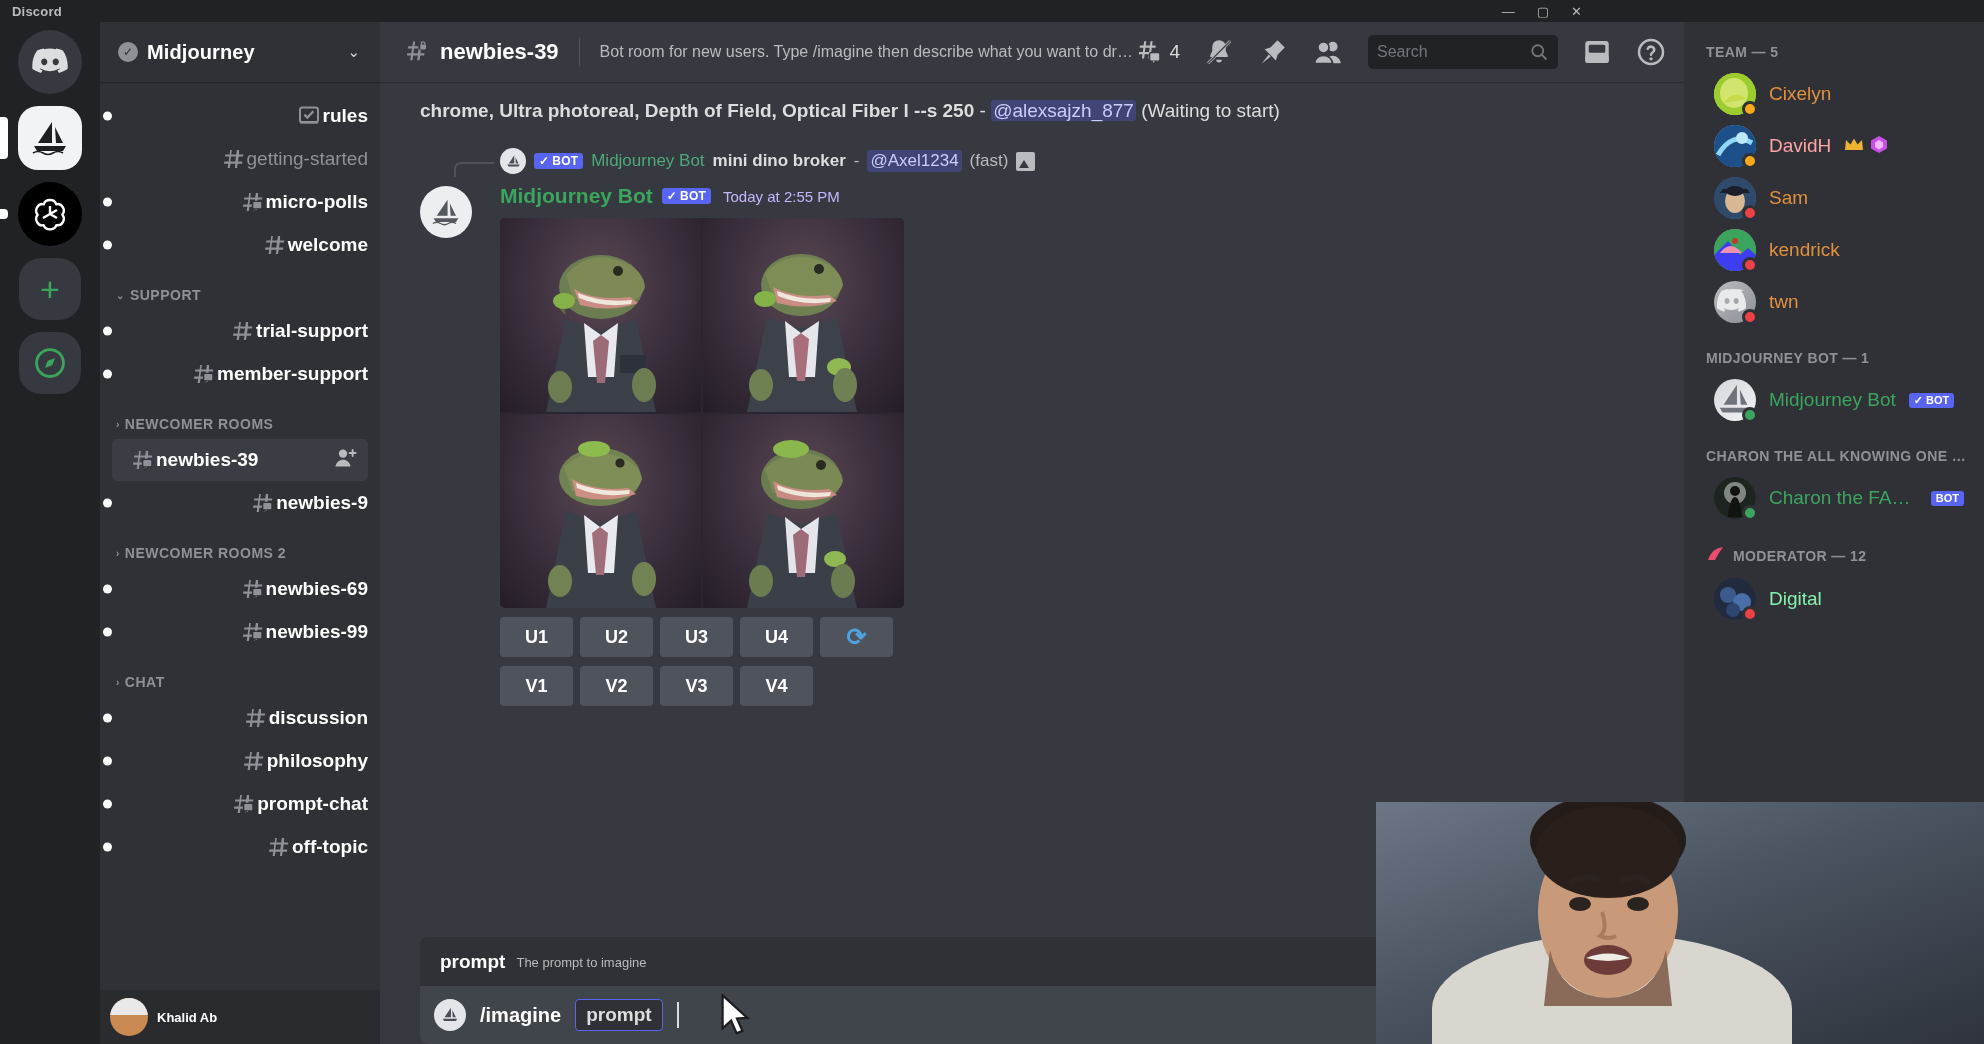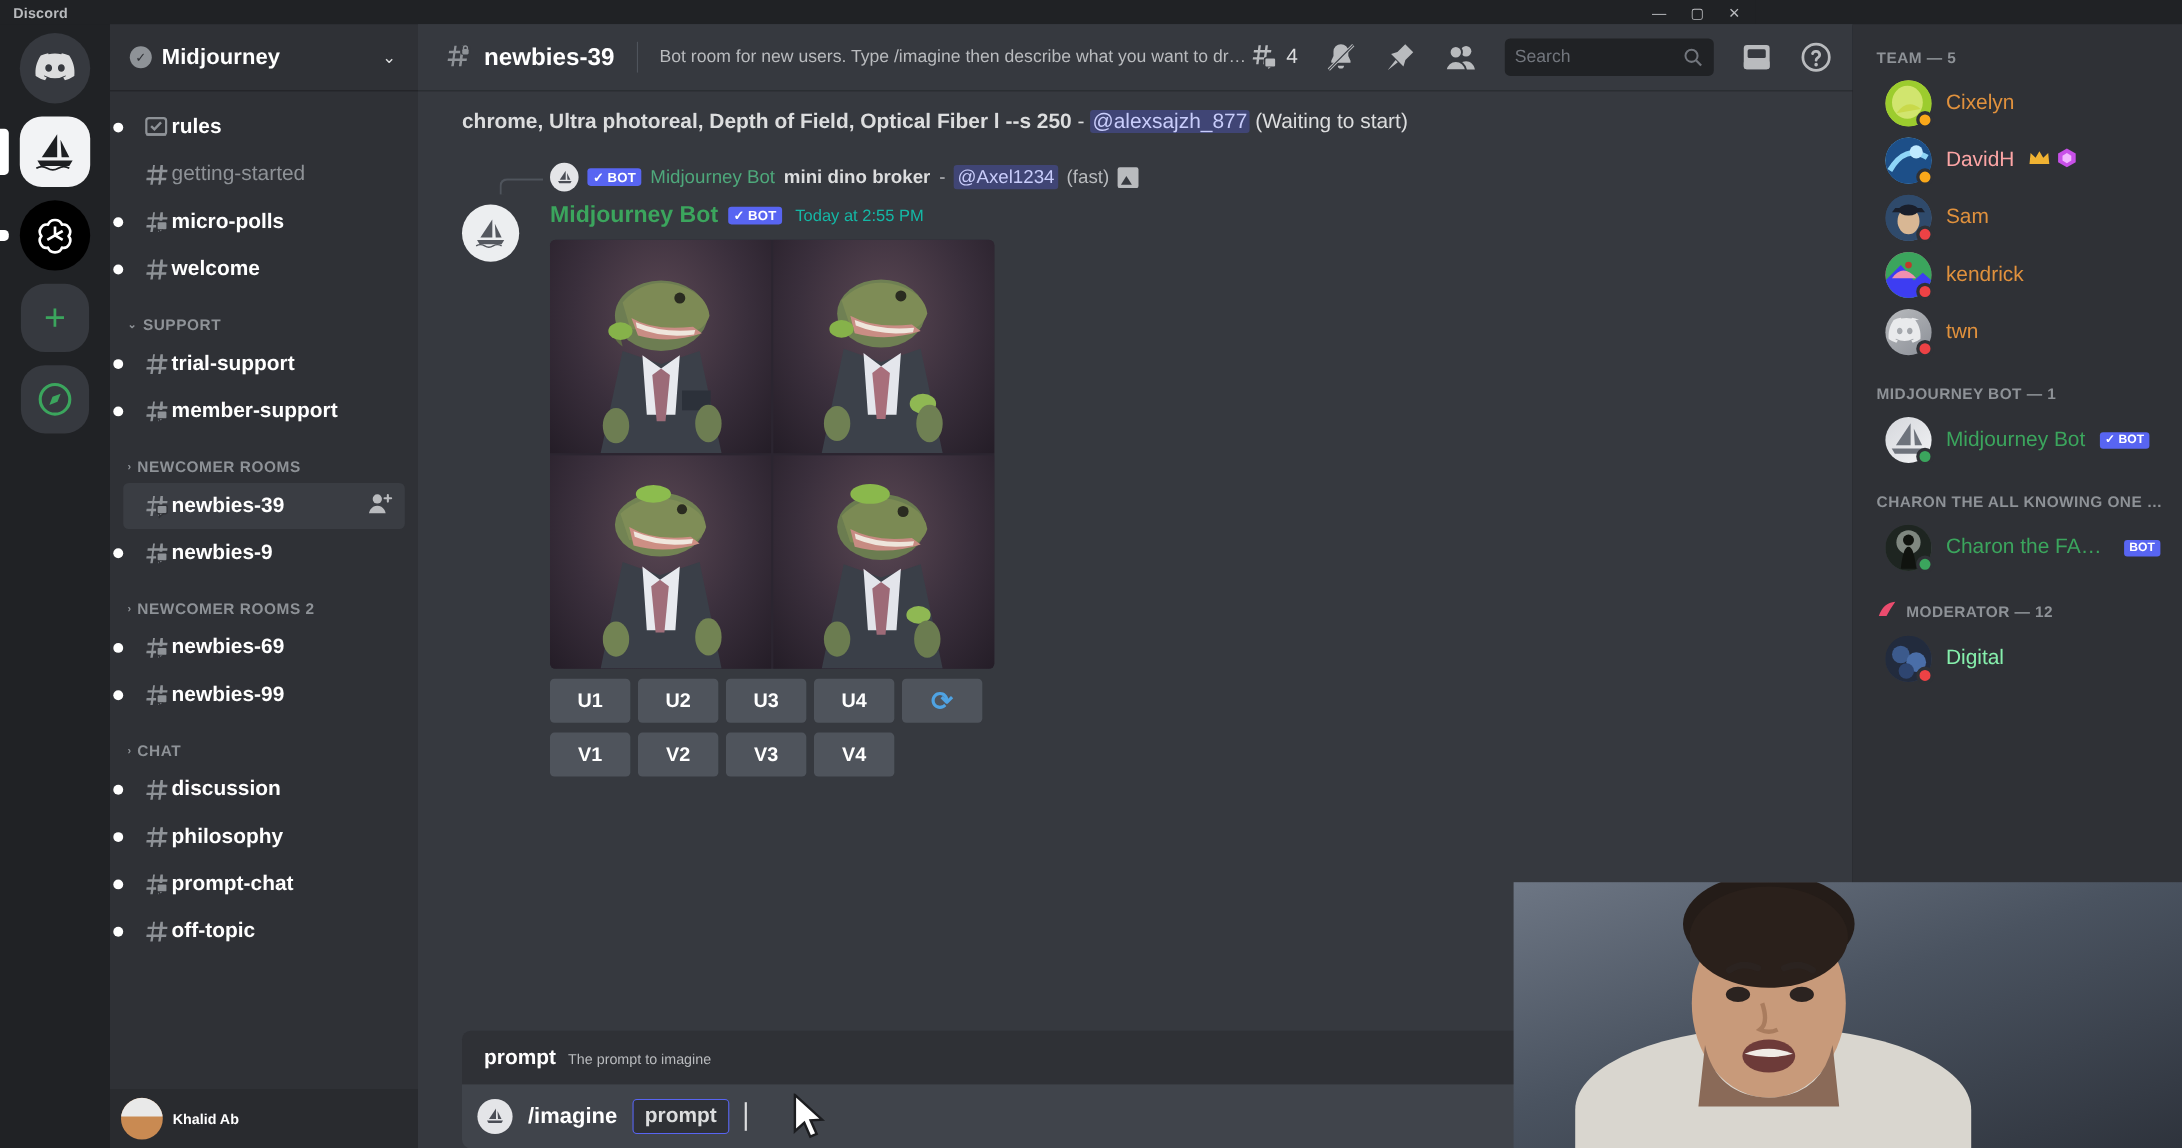--- a/index.html
+++ b/index.html
@@ -68,21 +68,21 @@
 
   #channel-scroll{ flex:1; overflow:hidden; padding-top:12px; }
 
   .cat{
     display:flex;align-items:center;gap:5px;
     padding:20px 10px 6px 16px;color:#8e9297;font-size:14px;font-weight:bold;letter-spacing:.5px;cursor:pointer;
   }
   .cat .arrow{ font-size:10px; }
   .chan-row{
     display:flex;align-items:center;height:42px;margin:1px 12px 1px 12px;border-radius:5px;
-    padding-left:18px;cursor:pointer;position:relative;
+    padding-left:18px;cursor:pointer;position:relative;justify-content:flex-end;
   }
   .chan-row .unread-dot{
     position:absolute;left:-9px;top:50%;transform:translateY(-50%);
     width:9px;height:9px;border-radius:50%;background:#fff;
   }
   .chan-row .chan-ico{
     width:26px;flex:0 0 26px;color:#8e9297;font-size:23px;line-height:1;font-weight:400;
     display:flex;align-items:center;
   }
   .chan-row .chan-ico svg{ display:block; }
@@ -162,21 +162,21 @@
 
   .msg{ display:flex;padding:6px 40px 0 40px;margin-top:4px; }
   .msg .avatar-wrap{ width:80px;flex:0 0 80px;padding-top:2px; }
   .msg .avatar{
     width:52px;height:52px;border-radius:50%;background:#eceef0;
     display:flex;align-items:center;justify-content:center;
   }
   .msg .body{ flex:1;min-width:0; }
   .msg .head{ display:flex;align-items:center;gap:9px;margin-bottom:3px; }
   .msg .author{ color:#3ba55d;font-size:21px;font-weight:bold; }
-  .msg .stamp{ color:#14b8a6;font-size:15px;margin-left:3px; }
+  .msg .stamp{ color:#c4b5fd;font-size:15px;margin-left:3px; }
   .msg .line{ font-size:19px;color:#dcddde;line-height:28px; }
   .msg .line b{ font-weight:bold;color:#fff; }
   .msg .line .dash{ color:#b9bbbe;font-weight:400; }
   .msg .line .norm{ font-weight:400; }
   .msg .line .mention{ color:#c9cdfb;background:rgba(88,101,242,.3);border-radius:3px;padding:1px 3px; }
 
   
   .grid-img{
     width:404px;height:390px;border-radius:5px;margin-top:10px;overflow:hidden;
     display:grid;grid-template-columns:1fr 1fr;grid-template-rows:1fr 1fr;gap:2px;background:#2b2530;

